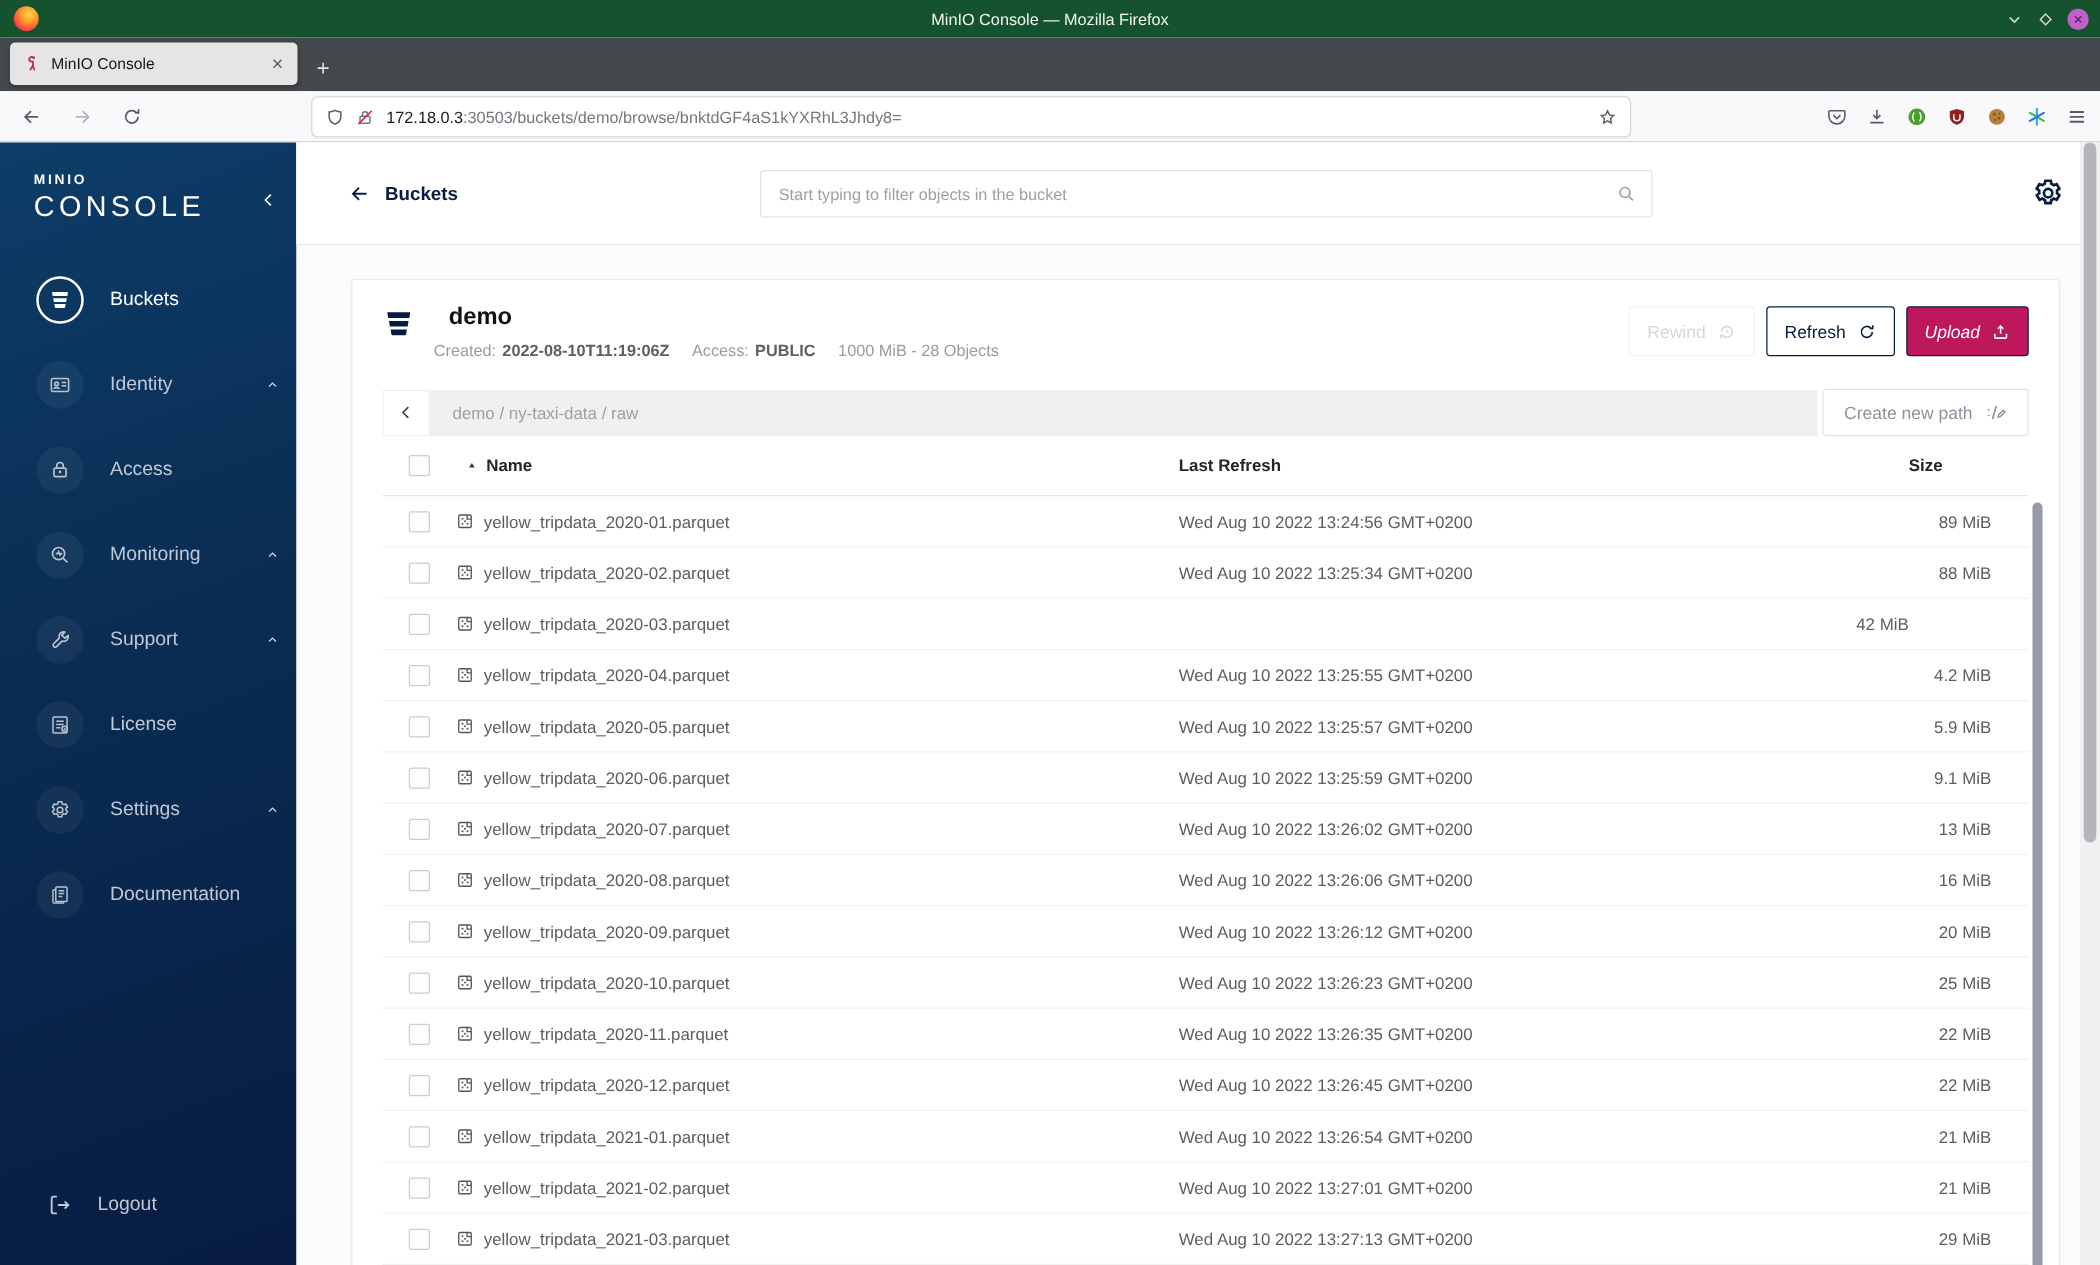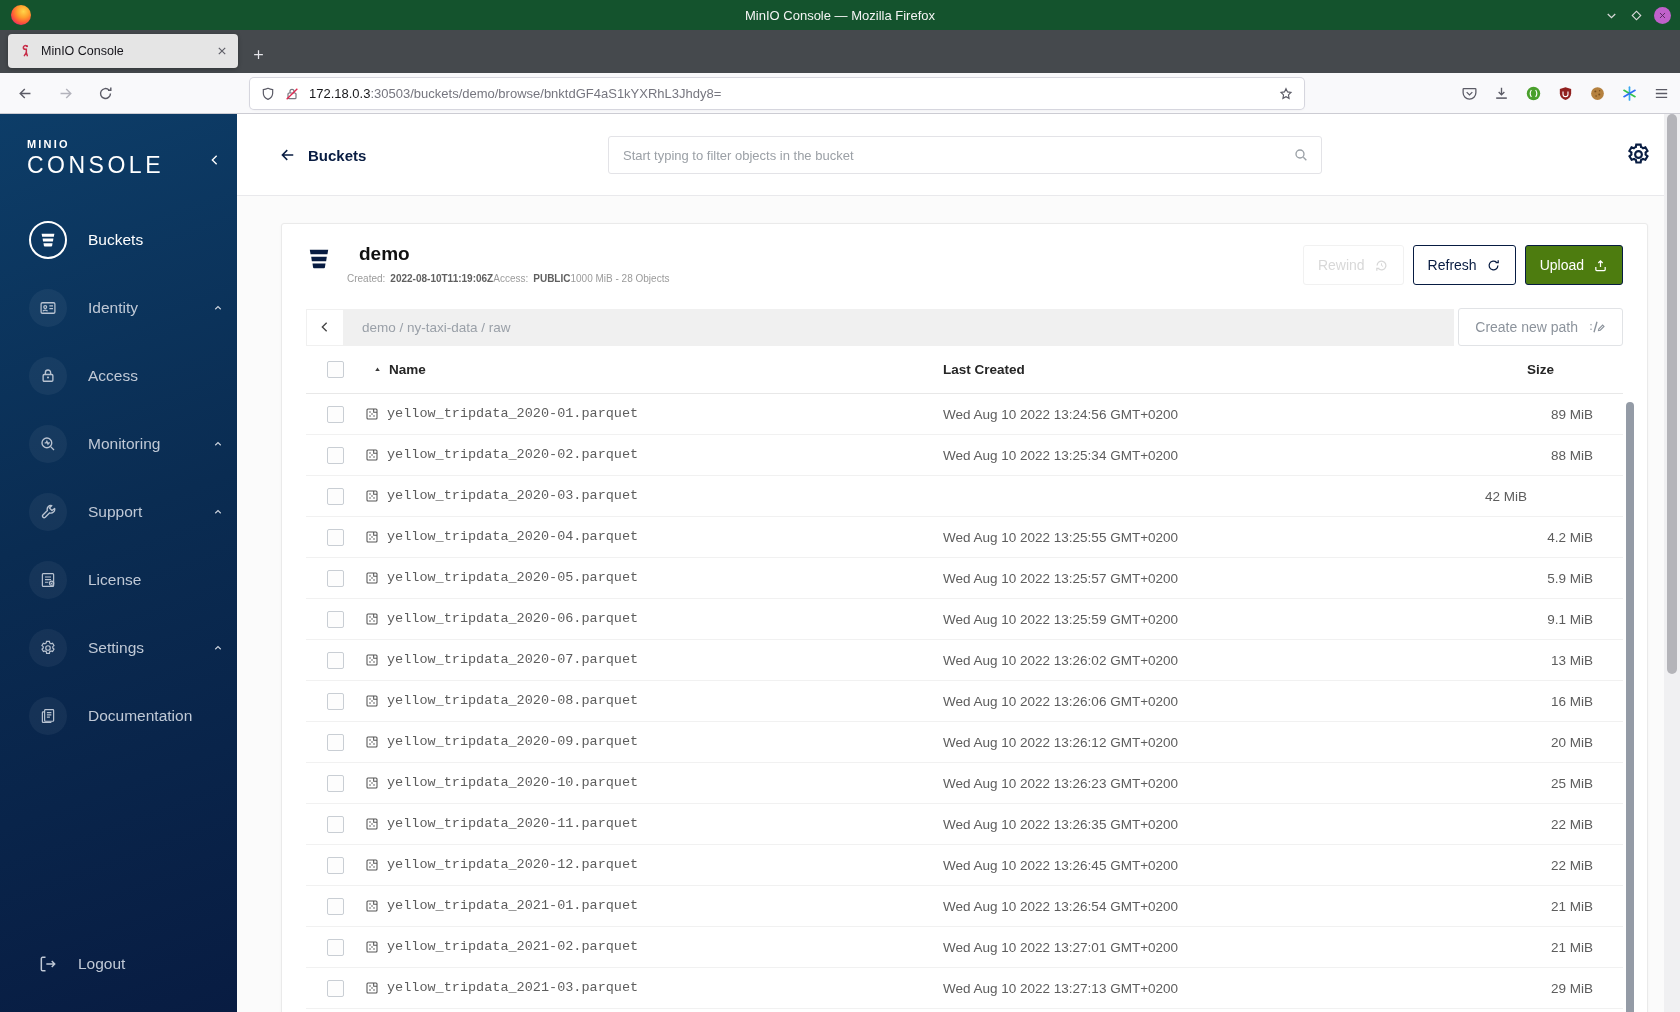--- a/index.html
+++ b/index.html
@@ -72,46 +72,46 @@
   .search-ico{position:absolute;right:13px;top:11px;width:16px;height:16px;color:#9aa0a6;}
   .topbar-gear{position:absolute;right:12px;top:27px;width:27px;height:27px;color:#081C42;cursor:pointer;}
 
   .page{flex:1;position:relative;overflow:hidden;}
   .card{position:relative;margin:27px 0 0 44px;width:1367px;height:840px;box-sizing:border-box;background:#fff;border:1px solid #eaeaea;border-radius:3px;box-shadow:0 1px 3px rgba(0,0,0,.04);padding:0 24px;overflow:hidden;}
 
   .card-head{display:flex;padding-top:19px;}
   .bucket-ico{width:26px;height:26px;color:#081C42;margin-top:3px;}
   .head-titles{margin-left:15px;}
   .bucket-name{font-size:19px;font-weight:700;color:#111;margin-left:12px;}
-  .bucket-meta{margin-top:8px;display:flex;font-size:10px;color:#9b9b9b;align-items:baseline;}
+  .bucket-meta{margin-top:8px;display:flex;gap:18px;font-size:13px;color:#9b9b9b;align-items:baseline;}
   .meta-val{color:#5f5f5f;font-weight:700;margin-left:5px;}
   .head-buttons{margin-left:auto;display:flex;gap:9px;padding-top:2px;}
   .btn{display:inline-flex;align-items:center;gap:9px;height:40px;padding:0 14px;border-radius:3px;font-size:14px;box-sizing:border-box;background:#fff;cursor:pointer;white-space:nowrap;}
   .btn svg{width:15px;height:15px;}
   .btn-disabled{border:1px solid #f1f1f1;color:#d8d8d8;cursor:default;}
   .btn-outline{border:1px solid #081C42;color:#081C42;}
-  .btn-primary{background:#4d7c0f;border:1px solid #081C42;color:#fff;}
+  .btn-primary{background:#be185d;border:1px solid #081C42;color:#fff;font-style:italic;}
 
   .pathbar{margin-top:23px;display:flex;align-items:center;}
   .crumb-bar{width:1148px;height:37px;background:#f0f0f0;display:flex;align-items:center;}
   .crumb-back{width:38px;height:37px;background:#fff;display:flex;align-items:center;justify-content:center;color:#444;cursor:pointer;box-shadow:inset 0 0 0 1px #f0f0f0;}
   .crumb-back svg{width:16px;height:16px;}
   .crumb-text{margin-left:18px;font-size:13.5px;color:#9aa0a8;}
   .create-path-btn{margin-left:auto;height:38px;display:inline-flex;align-items:center;gap:10px;padding:0 16px;border:1px solid #e1e3e6;border-radius:3px;background:#fff;color:#8c939c;font-size:14px;cursor:pointer;}
   .create-path-btn svg{width:18px;height:18px;}
 
   .thead,.trow{display:grid;grid-template-columns:58px 579px 584px 66px;align-items:center;}
   .thead{height:47px;border-bottom:1px solid #e8e8e8;font-weight:700;font-size:13.5px;color:#262626;}
   .c-check{padding-left:21px;}
   .checkbox{display:block;width:17px;height:17px;box-sizing:border-box;border:1px solid #c9ced4;border-radius:2px;background:#fdfdfd;cursor:pointer;}
   .th-name{display:flex;align-items:center;gap:7px;padding-left:9px;}
   .sort-ico{width:9px;height:9px;color:#3a3a3a;}
   .c-size{text-align:right;}
   .trow{height:40px;border-bottom:1px solid #f1f1f1;font-size:13.5px;color:#5d5d5d;}
-  .c-name{display:flex;align-items:flex-start;gap:7px;font-family:Liberation Mono, monospace;}
+  .c-name{display:flex;align-items:flex-end;gap:7px;}
   .obj-icon{width:16px;height:16px;color:#565656;flex:0 0 16px;}
   .table-scrollbar{position:absolute;right:13px;top:178px;width:8px;height:630px;border-radius:4px;background:#949ba6;}
 </style>
 </head>
 <body>
 
 <div id="stage">
 
   <div class="titlebar">
     <span class="fx-logo"></span>
@@ -474,21 +474,21 @@
                 <span class="checkbox"></span>
               </div>
             <div class="th-name">
               <span class="sort-ico">
                   <svg viewBox="0 0 24 24">
                     <path fill="currentColor" d="M12 6.5 18 16H6z"></path>
                   </svg>
                 </span>
               <span>Name</span>
             </div>
-            <div>Last Created</div>
+            <div>Last Refresh</div>
             <div>Size</div>
           </div>
 
           <div id="rows-host">
               <div class="trow">
     <div class="c-check">
                   <span class="checkbox"></span>
                 </div>
     <div class="c-name">
       <span class="obj-icon">

